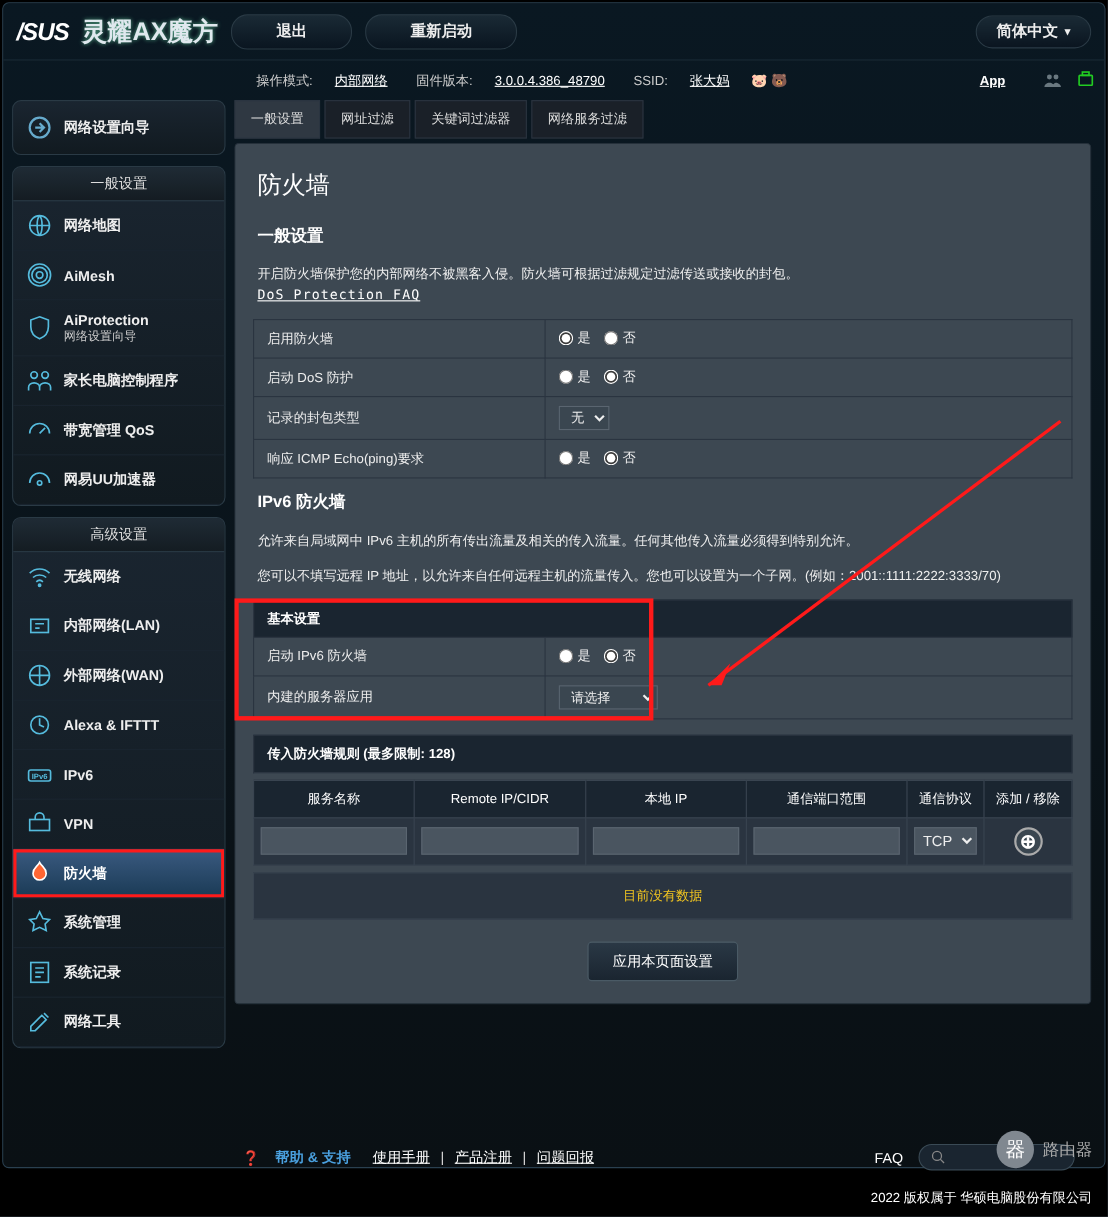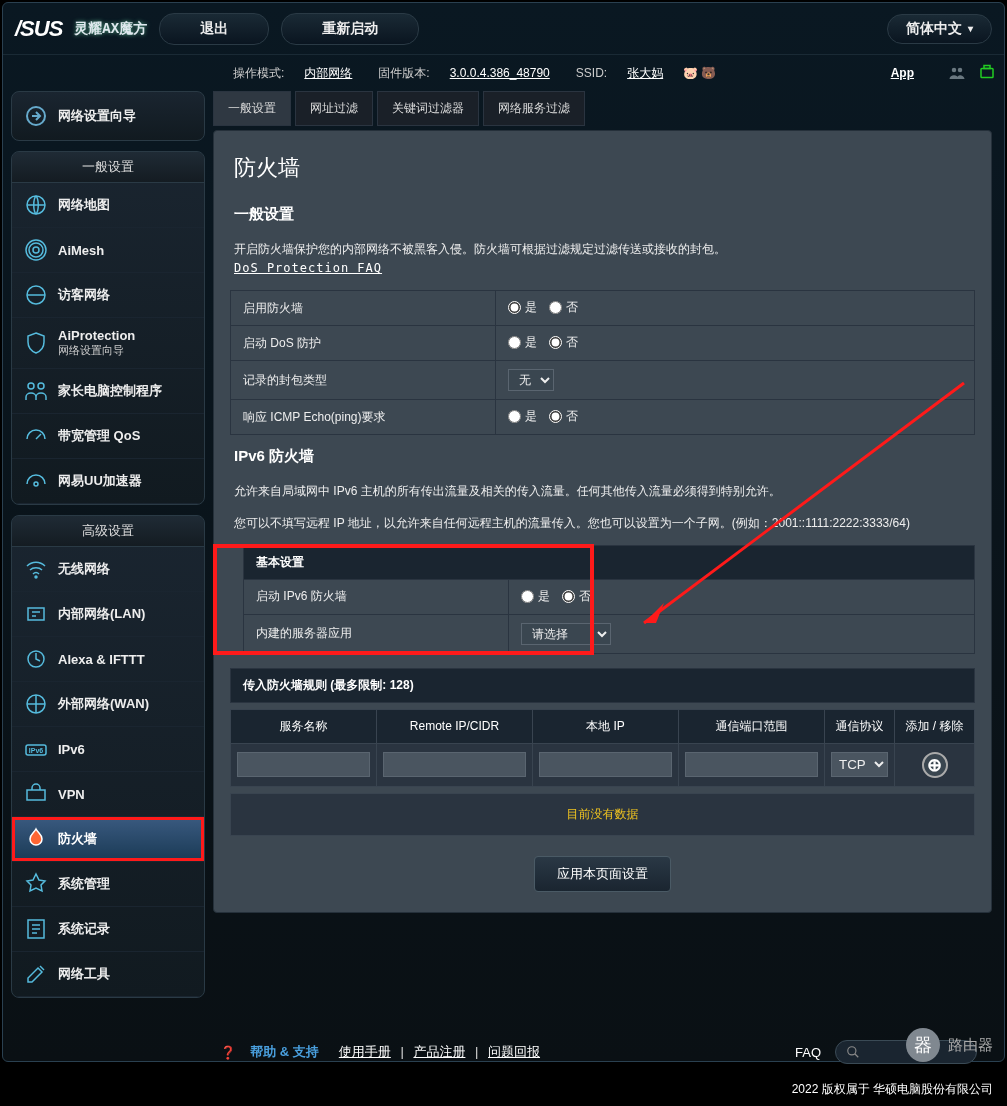--- a/index.html
+++ b/index.html
@@ -1,20 +1,20 @@
 <!DOCTYPE html>
 <html><head>
 <meta charset="utf-8">
 <style>
 * { box-sizing: border-box; margin: 0; padding: 0; }
 body { font-family: Arial, "Microsoft YaHei", sans-serif; font-size: 13px; background: #000; color: #ddd; width: 1007px; height: 1106px; overflow: hidden; position: relative; }
 .app { background: linear-gradient(180deg, #0a1822 0%, #0a1014 100%); border: 1px solid #2a4050; border-radius: 6px; margin: 2px; height: 1060px; position: relative; }
 .topbar { height: 52px; display: flex; align-items: center; padding: 0 12px; gap: 12px; border-bottom: 1px solid #1a2a35; }
 .logo { font-style: italic; font-weight: bold; font-size: 22px; color: #fff; letter-spacing: -1px; }
-.model { color: #dfe8ee; font-size: 14px; font-weight: bold; text-shadow: 0 0 4px #5a8; font-family: Liberation Mono, monospace; }
+.model { color: #dfe8ee; font-size: 23px; font-weight: bold; text-shadow: 0 0 4px #5a8; }
 .topbtn { background: linear-gradient(#1a2a35,#0a1520); border: 1px solid #2a3a45; border-radius: 15px; padding: 6px 40px; color: #eee; font-weight: bold; cursor: pointer; font-size: 14px; }
 .langbtn { margin-left: auto; display: flex; align-items: center; gap: 6px; background: linear-gradient(#1a2a35,#0a1520); border: 1px solid #2a3a45; border-radius: 15px; padding: 5px 18px; color: #eee; font-weight: bold; cursor: pointer; font-size: 14px; }
 .langbtn::after { content: '▾'; font-size: 10px; }
 .statusbar { height: 36px; display: flex; align-items: center; padding: 0 8px 0 230px; font-size: 12px; color: #ccc; gap: 20px; }
 .statusbar a { color: #fff; text-decoration: underline; }
 .statusbar .sp { flex: 1; }
 .app-link { color: #3c3; font-weight: bold; text-decoration: underline; }
 .statusicons { display: flex; gap: 12px; margin-left: 14px; }
 .ico { width: 18px; height: 18px; display: inline-block; }
 .main { display: flex; height: calc(100% - 88px); }
@@ -37,21 +37,21 @@
 .ssubt { color: #fff; font-size: 15px; padding: 6px 20px 10px; font-weight: bold; }
 .desc { color: #eee; font-size: 12px; padding: 6px 20px 6px; line-height: 1.6; }
 .desc a { color: #fff; text-decoration: underline; }
 .ftable { width: calc(100% - 32px); margin: 6px 16px; border-collapse: collapse; }
 .ftable th { background: #1a2530; color: #fff; text-align: left; padding: 8px 12px; font-size: 12px; font-weight: bold; border: 1px solid #2a3440; }
 .ftable td { border: 1px solid #2a3440; padding: 8px 12px; font-size: 12px; color: #eee; }
 .ftable td.lbl { width: 265px; }
 .radio-cell label { display: inline-flex; align-items: center; gap: 4px; margin-right: 12px; }
 .radio-cell input { accent-color: #fff; }
 .sel { background: #3a4650; border: 1px solid #5a6570; color: #eee; padding: 2px 6px; font-size: 12px; }
-.highlight-box { position: relative; padding-left: 13px; }
+.highlight-box { position: relative; }
 .highlight-box::before { content: ''; position: absolute; top: -1px; left: -1px; right: calc(100% - 380px); bottom: -1px; border: 4px solid #ff1a1a; pointer-events: none; }
 .rtable { width: calc(100% - 32px); margin: 6px 16px; border-collapse: collapse; background: #2a3440; }
 .rtable th { background: #1a2530; color: #fff; padding: 8px 6px; font-size: 12px; font-weight: normal; border: 1px solid #394450; }
 .rtable td { padding: 8px 6px; border: 1px solid #394450; text-align: center; }
 .rtable input[type=text] { width: 100%; background: #4a5560; border: 1px solid #5a6570; padding: 4px; color: #eee; }
 .rtable select { width: 100%; background: #4a5560; border: 1px solid #5a6570; padding: 3px; color: #eee; }
 .addbtn { width: 26px; height: 26px; border-radius: 50%; background: #3a4650; border: 2px solid #aaa; color: #fff; font-size: 18px; font-weight: bold; cursor: pointer; display: inline-flex; align-items: center; justify-content: center; }
 .nodata { text-align: center; padding: 12px; color: #f0c420; font-size: 12px; background: #2a3440; border: 1px solid #394450; margin: 0 16px; }
 .applybtn { display: block; margin: 20px auto 0; background: linear-gradient(#2a3845,#1a2530); border: 1px solid #4a5a65; color: #fff; padding: 8px 22px; border-radius: 4px; font-size: 13px; cursor: pointer; }
 .bottombar { position: absolute; bottom: 34px; left: 200px; right: 10px; display: flex; align-items: center; padding: 8px 20px; font-size: 13px; color: #4aa0df; gap: 14px; }
@@ -125,27 +125,20 @@
           <li>
               <svg class="nico" viewBox="0 0 24 24" fill="none" stroke="#5bd" stroke-width="1.5">
                 <circle cx="12" cy="12" r="3"></circle>
                 <circle cx="12" cy="12" r="7"></circle>
                 <circle cx="12" cy="12" r="10"></circle>
               </svg>
               <span>AiMesh</span>
             </li>
           <li>
               <svg class="nico" viewBox="0 0 24 24" fill="none" stroke="#5bd" stroke-width="1.5">
-                <circle cx="12" cy="12" r="9"></circle>
-                <path d="M3 12h18"></path>
-              </svg>
-              <span>访客网络</span>
-            </li>
-          <li>
-              <svg class="nico" viewBox="0 0 24 24" fill="none" stroke="#5bd" stroke-width="1.5">
                 <path d="M12 2l8 3v6c0 5-3 9-8 11-5-2-8-6-8-11V5z"></path>
               </svg>
               <div><span>AiProtection</span><span class="sub">网络设置向导</span></div>
             </li>
           <li>
               <svg class="nico" viewBox="0 0 24 24" fill="none" stroke="#5bd" stroke-width="1.5">
                 <circle cx="7" cy="7" r="3"></circle>
                 <circle cx="17" cy="7" r="3"></circle>
                 <path d="M2 21v-3c0-2 2-4 5-4s5 2 5 4v3M12 21v-3c0-2 2-4 5-4s5 2 5 4v3"></path>
               </svg>
@@ -180,31 +173,31 @@
             </li>
           <li>
               <svg class="nico" viewBox="0 0 24 24" fill="none" stroke="#5bd" stroke-width="1.5">
                 <rect x="4" y="6" width="16" height="12"></rect>
                 <path d="M8 10h8M8 14h4"></path>
               </svg>
               <span>内部网络(LAN)</span>
             </li>
           <li>
               <svg class="nico" viewBox="0 0 24 24" fill="none" stroke="#5bd" stroke-width="1.5">
+                <circle cx="12" cy="12" r="9"></circle>
+                <path d="M3 12h18M12 3v18"></path>
+              </svg>
+              <span>外部网络(WAN)</span>
+            </li>
+          <li>
+              <svg class="nico" viewBox="0 0 24 24" fill="none" stroke="#5bd" stroke-width="1.5">
                 <circle cx="12" cy="12" r="8"></circle>
                 <path d="M12 6v6l4 2"></path>
               </svg>
               <span>Alexa &amp; IFTTT</span>
-            </li>
-          <li>
-              <svg class="nico" viewBox="0 0 24 24" fill="none" stroke="#5bd" stroke-width="1.5">
-                <circle cx="12" cy="12" r="9"></circle>
-                <path d="M3 12h18M12 3v18"></path>
-              </svg>
-              <span>外部网络(WAN)</span>
             </li>
           <li>
               <svg class="nico" viewBox="0 0 24 24" fill="#5bd">
                 <rect x="2" y="8" width="20" height="10" rx="2" fill="none" stroke="#5bd" stroke-width="1.5"></rect>
                 <text x="12" y="16" font-size="7" text-anchor="middle" fill="#5bd">IPv6</text>
               </svg>
               <span>IPv6</span>
             </li>
           <li>
               <svg class="nico" viewBox="0 0 24 24" fill="none" stroke="#5bd" stroke-width="1.5">
@@ -293,21 +286,21 @@
                   </label><label>
                     <input type="radio" name="icmp" checked="" style="">
                     <span>否</span>
                   </label></td>
               </tr>
         </tbody>
           </table>
 
         <div class="ssubt">IPv6 防火墙</div>
         <div class="desc">允许来自局域网中 IPv6 主机的所有传出流量及相关的传入流量。任何其他传入流量必须得到特别允许。</div>
-        <div class="desc">您可以不填写远程 IP 地址，以允许来自任何远程主机的流量传入。您也可以设置为一个子网。(例如：2001::1111:2222:3333/64)</div>
+        <div class="desc">您可以不填写远程 IP 地址，以允许来自任何远程主机的流量传入。您也可以设置为一个子网。(例如：2001::1111:2222:3333/70)</div>
 
         <div class="highlight-box">
         <table class="ftable">
           <tbody>
                 <tr>
                   <th colspan="2">基本设置</th>
                 </tr>
           <tr>
                   <td class="lbl">启动 IPv6 防火墙</td>
             <td class="radio-cell"><label>

